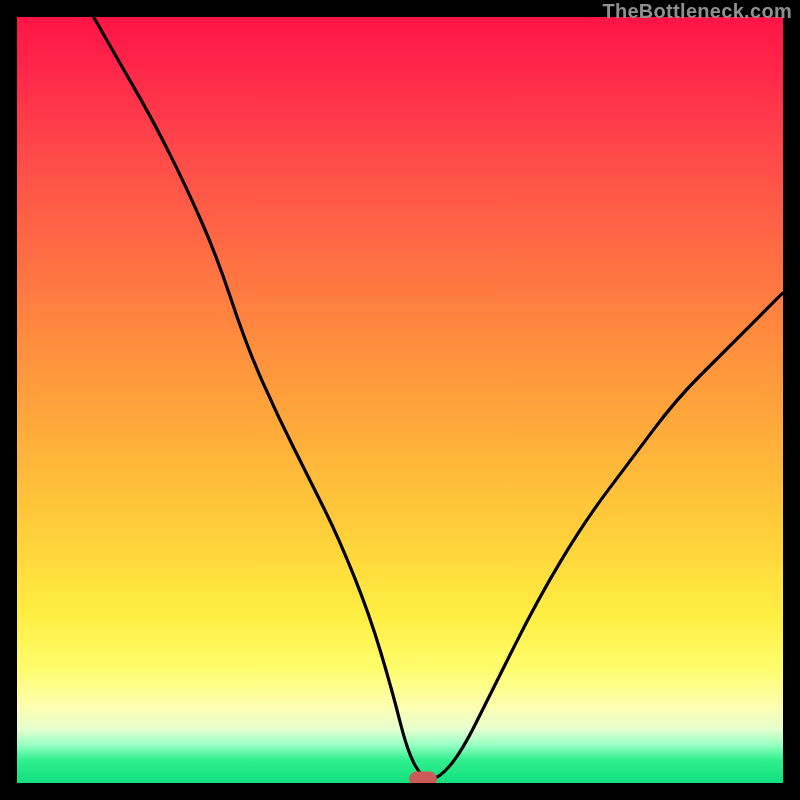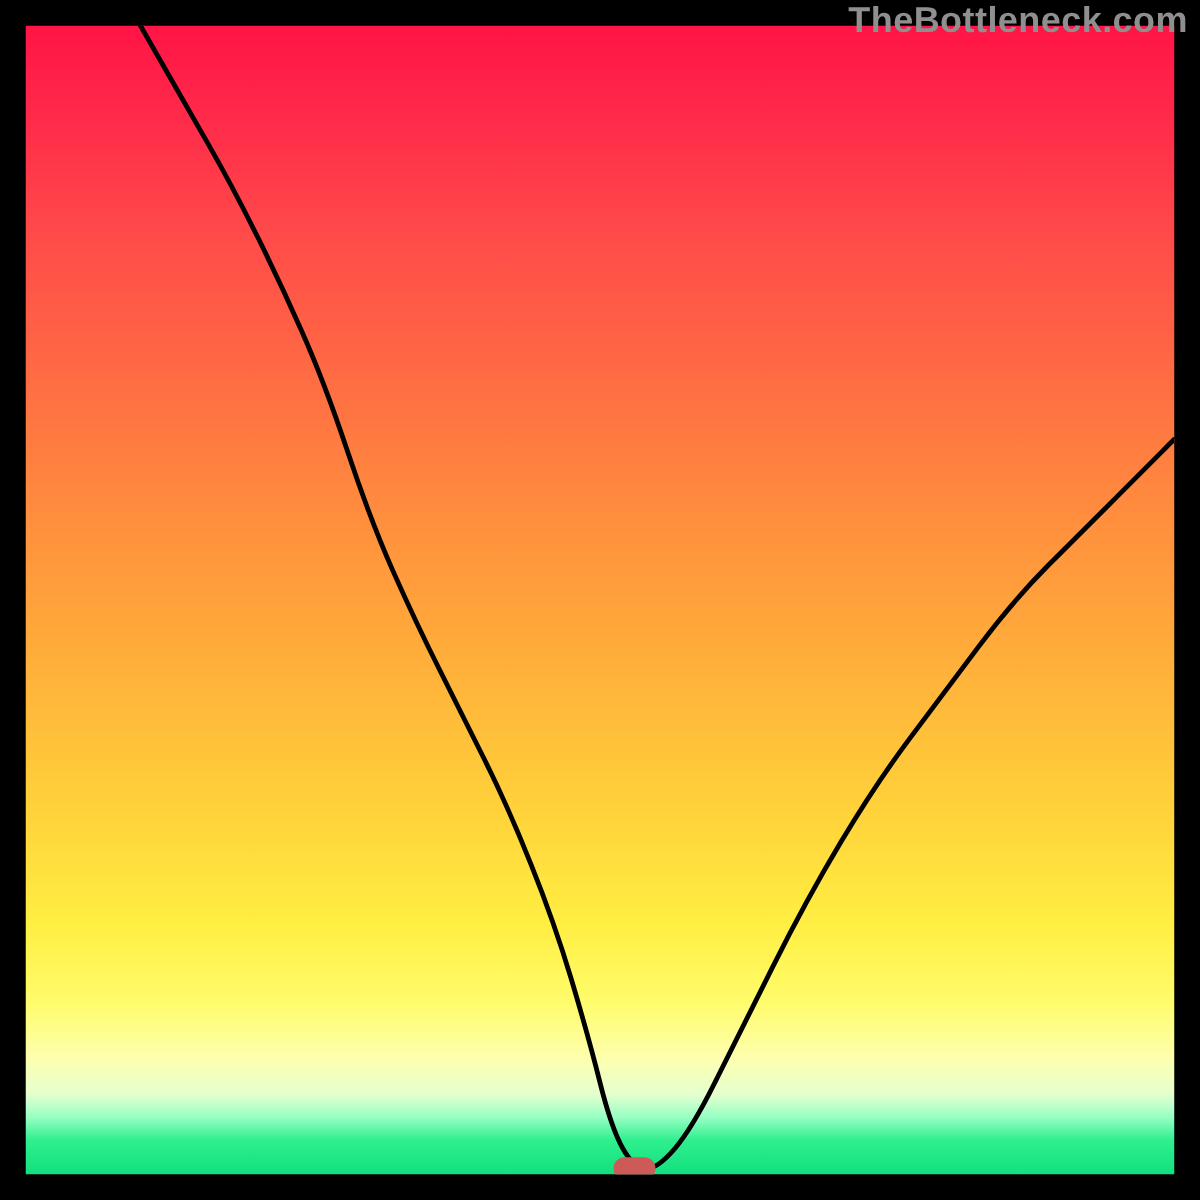--- a/index.html
+++ b/index.html
@@ -63,21 +63,21 @@
     height: 15px;
     border-radius: 8px;
     background: #cc5a56;
     transform: translate(-50%, -50%);
   }
   .watermark {
     position: absolute;
     top: 0;
     right: 8px;
     font-family: Arial, Helvetica, sans-serif;
-    font-size: 24px;
+    font-size: 20px;
     font-weight: 600;
     color: #8f8f8f;
     letter-spacing: 0.3px;
     user-select: none;
   }
 </style>
 </head>
 <body>
 
 <div class="frame">

